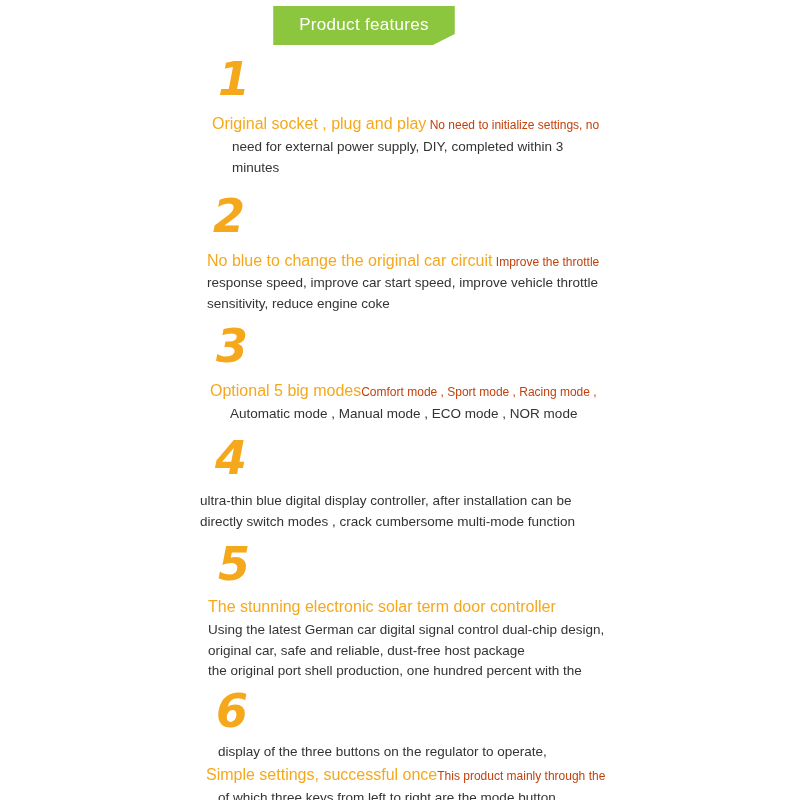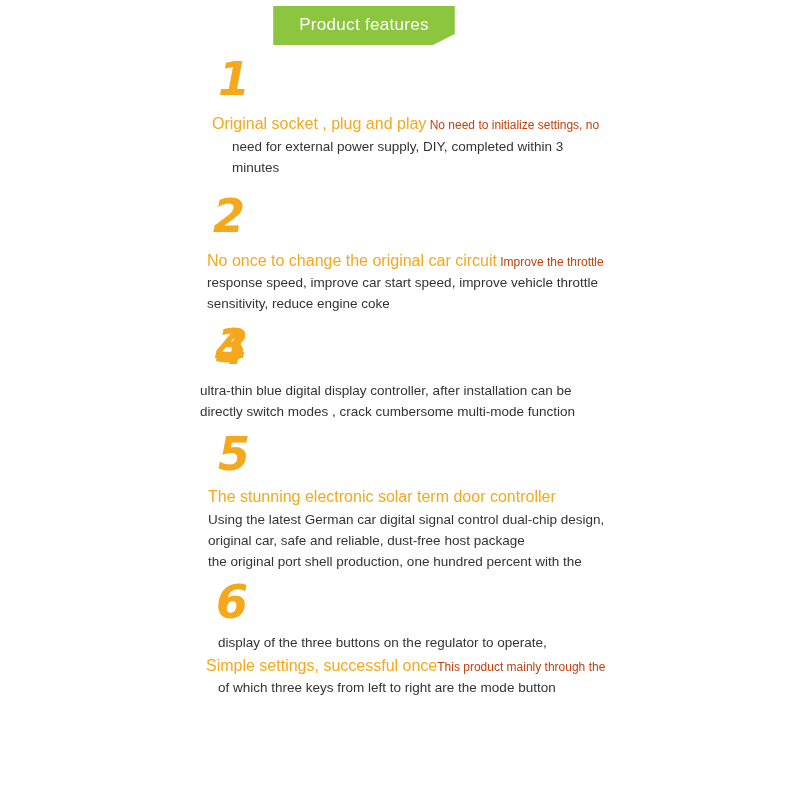--- a/index.html
+++ b/index.html
@@ -129,29 +129,35 @@
           <span class="lead">Original socket , plug and play</span><span class="rest"> No need to initialize settings, no</span>
         </span>
         <span class="line l-in">need for external power supply, DIY, completed within 3 minutes</span>
       </div>
     </div>
 
     <div class="feature" id="f2">
       <div class="num">2</div>
       <div class="text body-text">
         <span class="line">
-          <span class="lead">No once to change the original car circuit</span><span class="rest"> Improve the throttle</span>
+          <span class="lead">No blue to change the original car circuit</span><span class="rest"> Improve the throttle</span>
         </span>
         <span class="line">response speed, improve car start speed, improve vehicle throttle</span>
         <span class="line">sensitivity, reduce engine coke</span>
       </div>
     </div>
 
     <div class="feature" id="f3">
       <div class="num">3</div>
+      <div class="text body-text">
+        <span class="line">
+          <span class="lead">Optional 5 big modes</span><span class="rest">Comfort mode , Sport mode , Racing mode ,</span>
+        </span>
+        <span class="line l-in">Automatic mode , Manual mode , ECO mode , NOR mode</span>
+      </div>
     </div>
 
     <div class="feature" id="f4">
       <div class="num">4</div>
       <div class="text body-text">
         <span class="line">ultra-thin blue digital display controller, after installation can be</span>
         <span class="line">directly switch modes , crack cumbersome multi-mode function</span>
       </div>
     </div>
 

